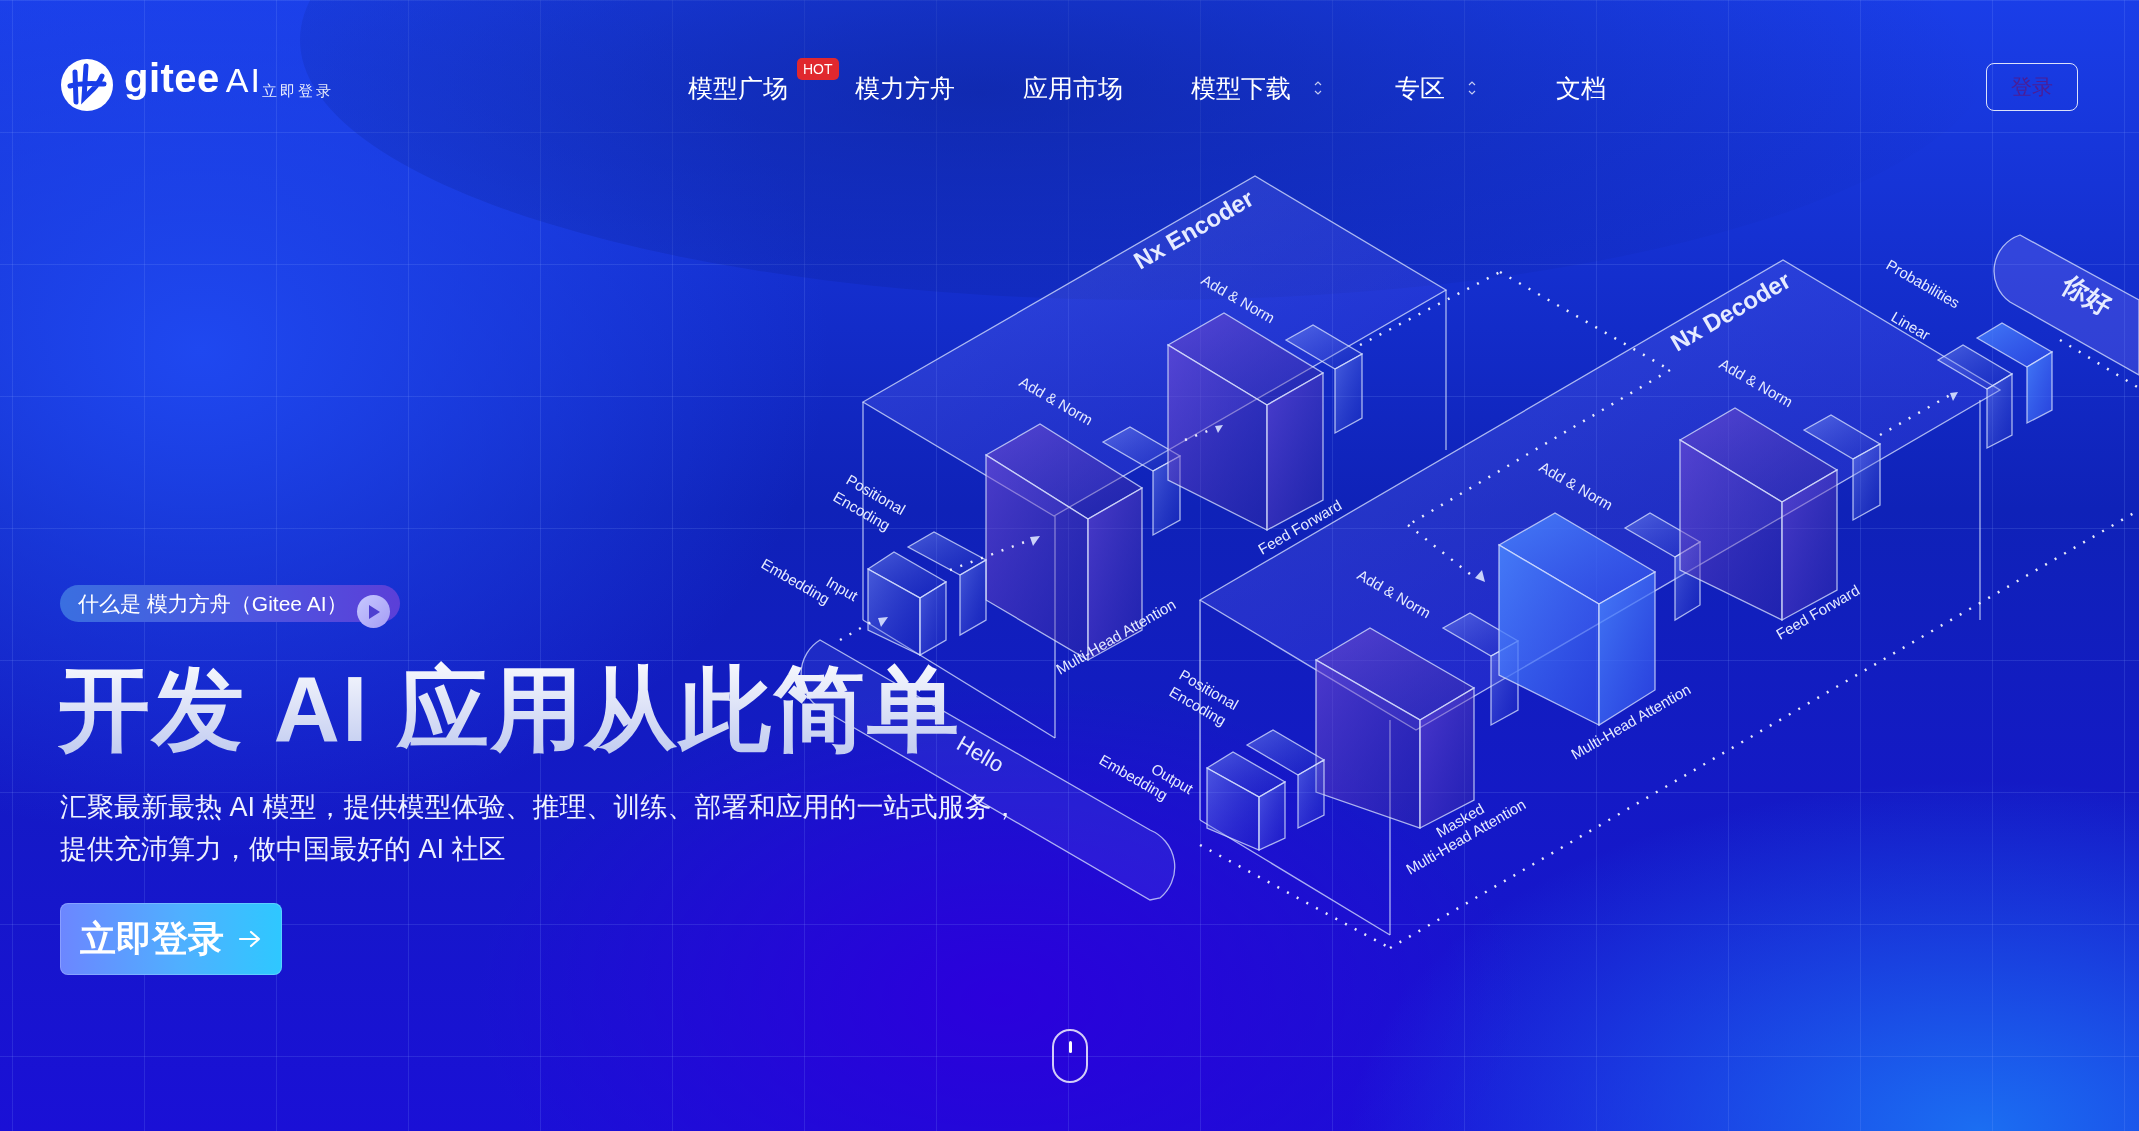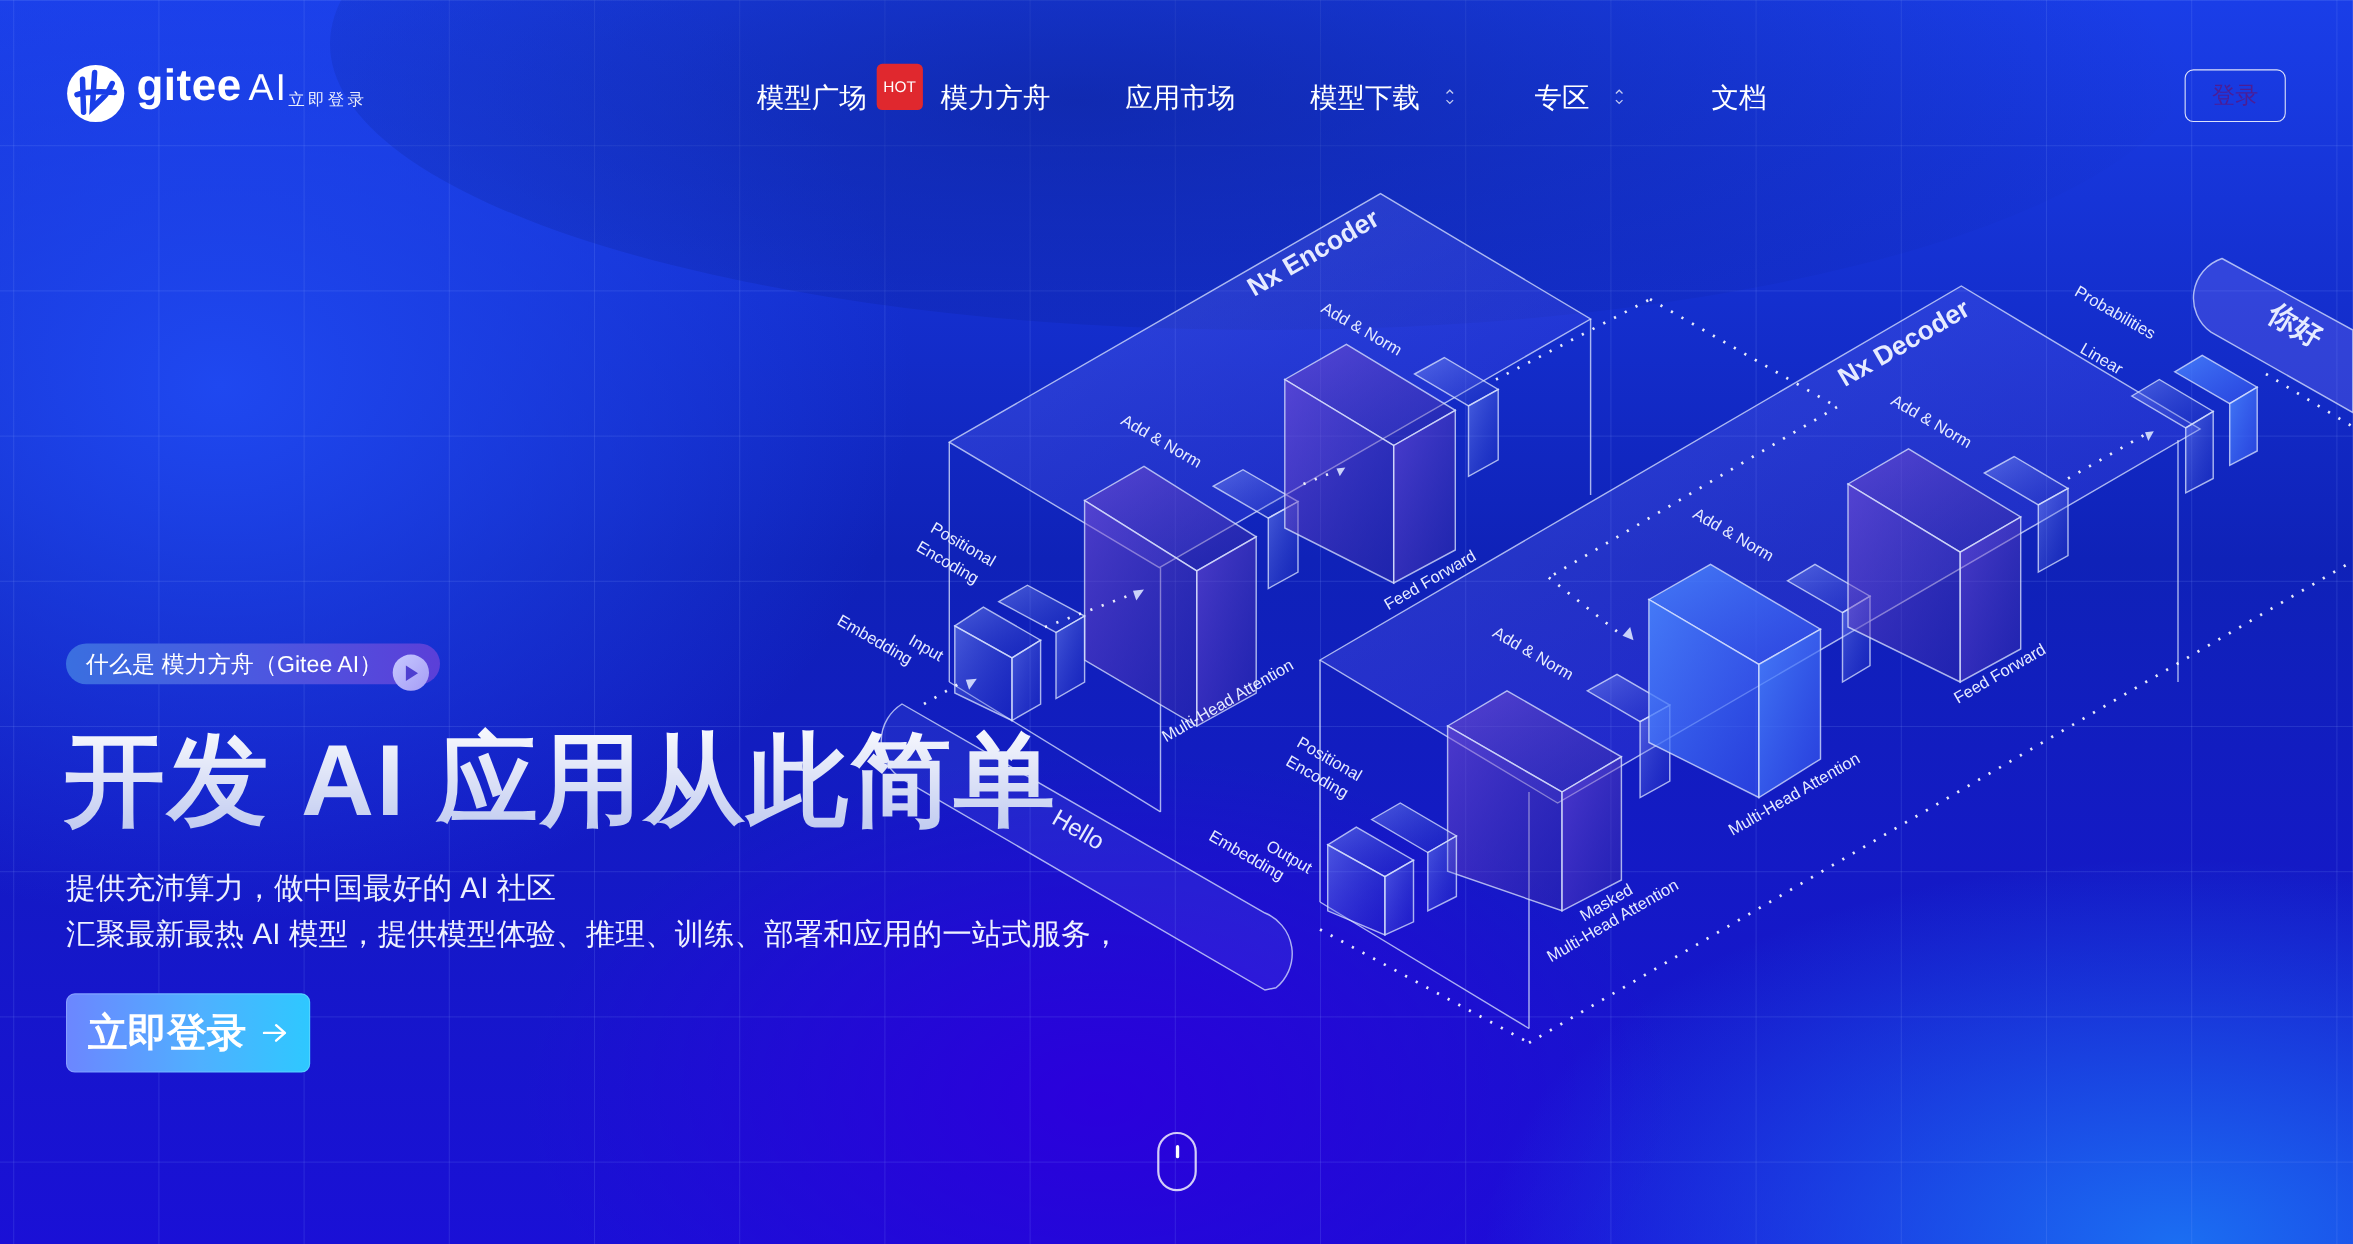--- a/index.html
+++ b/index.html
@@ -24,21 +24,21 @@
   .logo{position:absolute;left:60px;top:58px;display:flex;align-items:flex-start;gap:10px}
   .logo-mark{width:54px;height:54px}
   .logo-text{display:flex;flex-direction:row;line-height:1}
   .logo-word{font-size:40px;font-weight:700;letter-spacing:0.5px;display:flex;align-items:baseline;gap:6px}
   .logo-word .ai{font-weight:400;font-size:34px;letter-spacing:2px}
   .logo-sub{font-size:15px;letter-spacing:3px;align-self:flex-end;margin-top:-2px;margin-right:4px;opacity:.9}
 
   .nav{position:absolute;top:68px;left:0;height:40px}
   .nav-item{position:absolute;top:0;font-size:25px;white-space:nowrap;display:flex;align-items:center;cursor:pointer;height:40px}
   .nav-item .chev{margin-left:22px;width:10px;height:20px}
-  .hot{position:absolute;top:-10px;font-size:14px;background:#e0282e;color:#fff;padding:14px 6px;border-radius:5px;line-height:1}
+  .hot{position:absolute;top:-10px;font-size:14px;background:#e0282e;color:#fff;padding:4px 6px;border-radius:5px;line-height:1}
 
   .login-btn{position:absolute;left:1986px;top:63px;width:92px;height:48px;border:1.5px solid rgba(255,255,255,.85);
     border-radius:8px;background:transparent;color:#4c1d95;font-size:21px;display:flex;align-items:center;justify-content:center;cursor:pointer;font-family:inherit}
 
   
   .tag-pill{position:absolute;left:60px;top:585px;width:340px;height:37px;border-radius:27px;
     background:linear-gradient(90deg,#3a6fe0 0%,#4d56e0 55%,#5b3fd8 100%);
     display:flex;align-items:center;padding-left:18px;font-size:21px;cursor:pointer}
   .tag-pill .play{position:absolute;right:10px;top:10px;width:33px;height:33px;border-radius:50%;
     background:linear-gradient(135deg,#c7c9ff,#a59cf5);display:flex;align-items:center;justify-content:center}
@@ -250,22 +250,22 @@
     <span class="play">
       <svg width="14" height="16" viewBox="0 0 14 16">
           <polygon points="2,1 13,8 2,15" fill="#4e3fd0"></polygon>
         </svg>
     </span>
   </div>
 
   <h1 class="headline">开发 AI 应用从此简单</h1>
 
   <div class="subtitle">
+    <div>汇聚最新最热 AI 模型，提供模型体验、推理、训练、部署和应用的一站式服务，</div>
     <div>提供充沛算力，做中国最好的 AI 社区</div>
-    <div>汇聚最新最热 AI 模型，提供模型体验、推理、训练、部署和应用的一站式服务，</div>
   </div>
 
   <button class="cta">
     <span>立即登录</span>
     <svg class="arrow" viewBox="0 0 24 20">
         <path d="M2 10 H21 M13 3 L21 10 L13 17" stroke="#fff" stroke-width="2.2" fill="none" stroke-linecap="round" stroke-linejoin="round"></path>
       </svg>
   </button>
 
   <div class="mouse">

